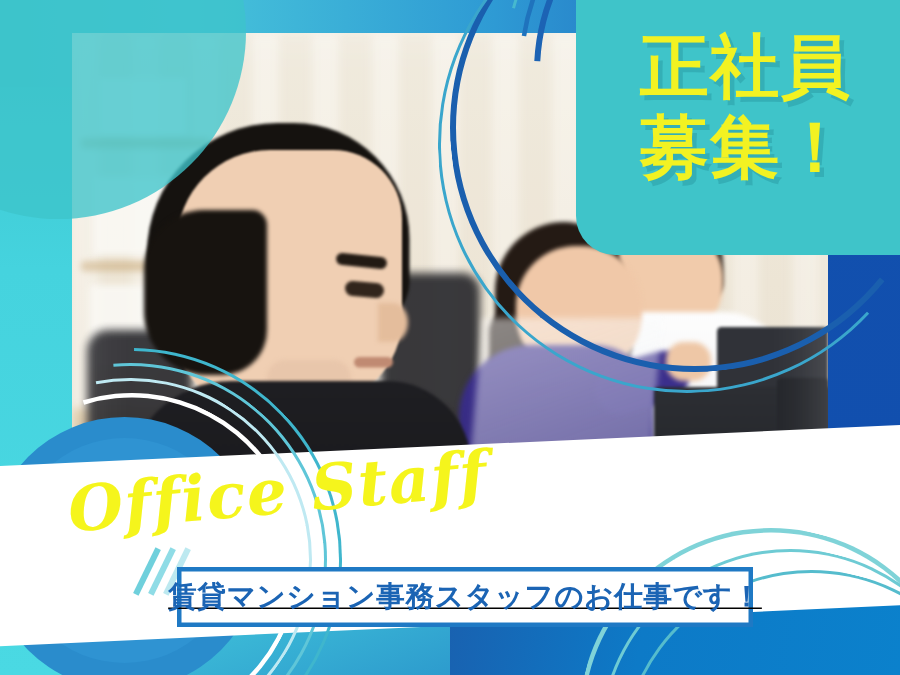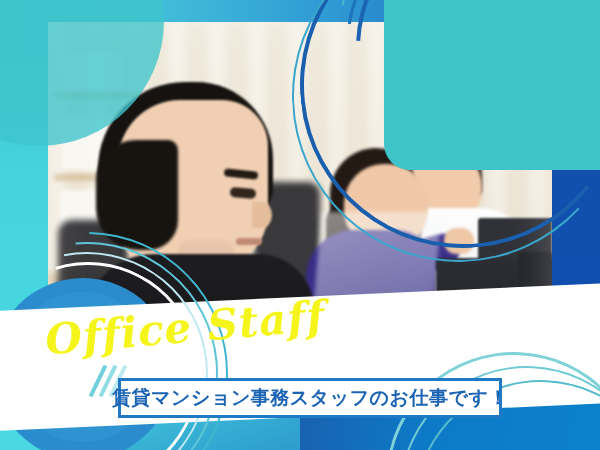--- a/index.html
+++ b/index.html
@@ -298,21 +298,21 @@
     transform:rotate(-5deg);
     white-space:nowrap;
   }
 
   
   .sub-banner{
     position:absolute;left:118px;top:378px;width:384px;height:40px;
     background:#ffffff;
     border:3px solid #1f79c4;
     box-sizing:border-box;
-    display:flex;align-items:center;justify-content:center;
+    display:flex;align-items:center;justify-content:center;text-decoration:underline;
   }
   .sub-banner-text{
     color:#1b64b4;
     font-family:"Liberation Sans","DejaVu Sans",sans-serif;
     font-weight:700;
     font-size:19px;
     letter-spacing:.5px;
     white-space:nowrap;
   }
 
@@ -400,20 +400,24 @@
   <div class="arc-tl a3"></div>
 
   <div class="arc-big g4"></div>
   <div class="arc-big g5"></div>
 
   <div class="headline-panel"></div>
   <div class="arc-big g1"></div>
   <div class="arc-big g2"></div>
   <div class="arc-big g3"></div>
 
+  <div class="headline">
+    <span>正社員</span>
+    <span class="l2">募集！</span>
+  </div>
 
   <div class="disc-bl"></div>
   <div class="disc-bl2"></div>
 
   <div class="white-panel"></div>
 
   <div class="arc-bl b1"></div>
   <div class="arc-bl b2"></div>
   <div class="arc-bl b3"></div>
   <div class="arc-bl b4"></div>

